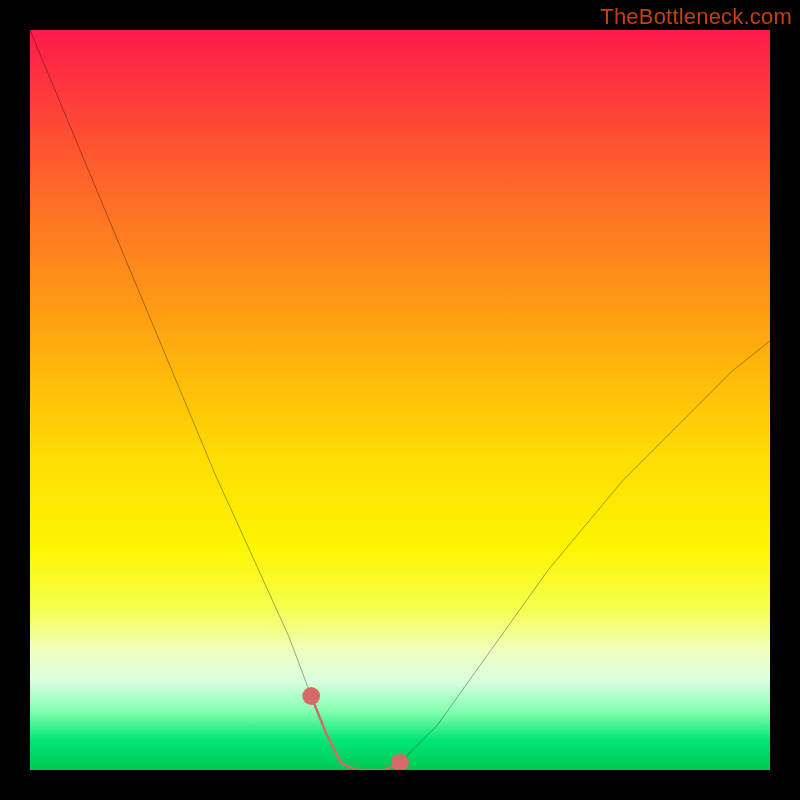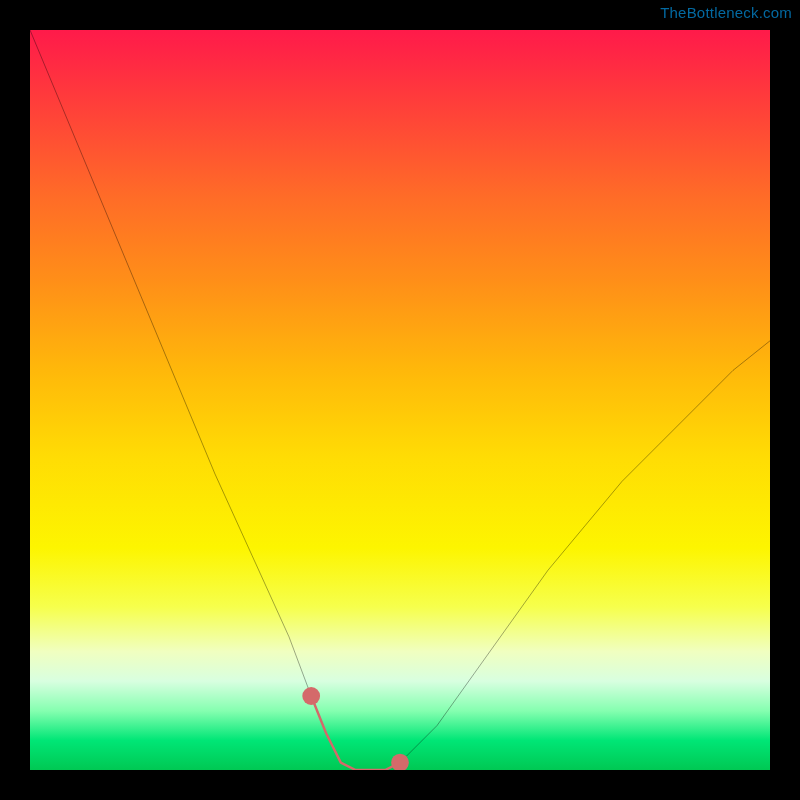--- a/index.html
+++ b/index.html
@@ -14,22 +14,22 @@
   .frame {
     position: relative;
     width: 800px;
     height: 800px;
     background: #000;
   }
   .watermark {
     position: absolute;
     top: 4px;
     right: 8px;
-    color: #0369a1;
-    font-size: 15px;
+    color: #c2410c;
+    font-size: 22px;
     font-weight: 500;
     letter-spacing: 0.2px;
     z-index: 50;
   }
   .plot-area {
     position: absolute;
     left: 30px;
     top: 30px;
     width: 740px;
     height: 740px;

